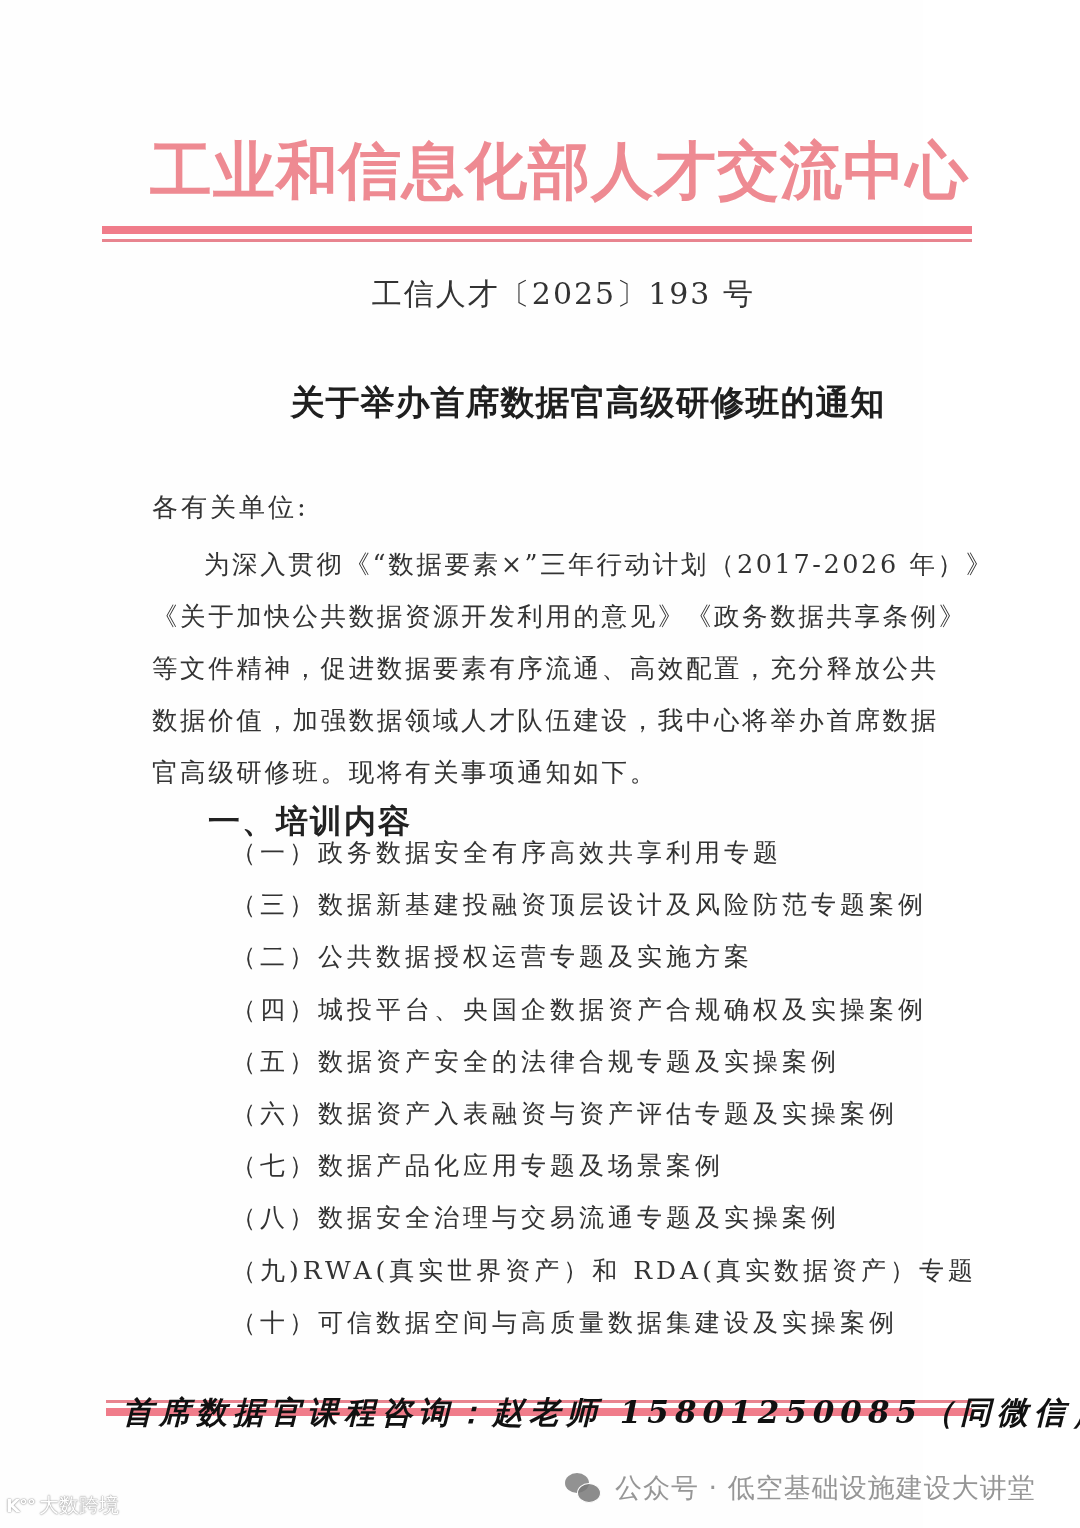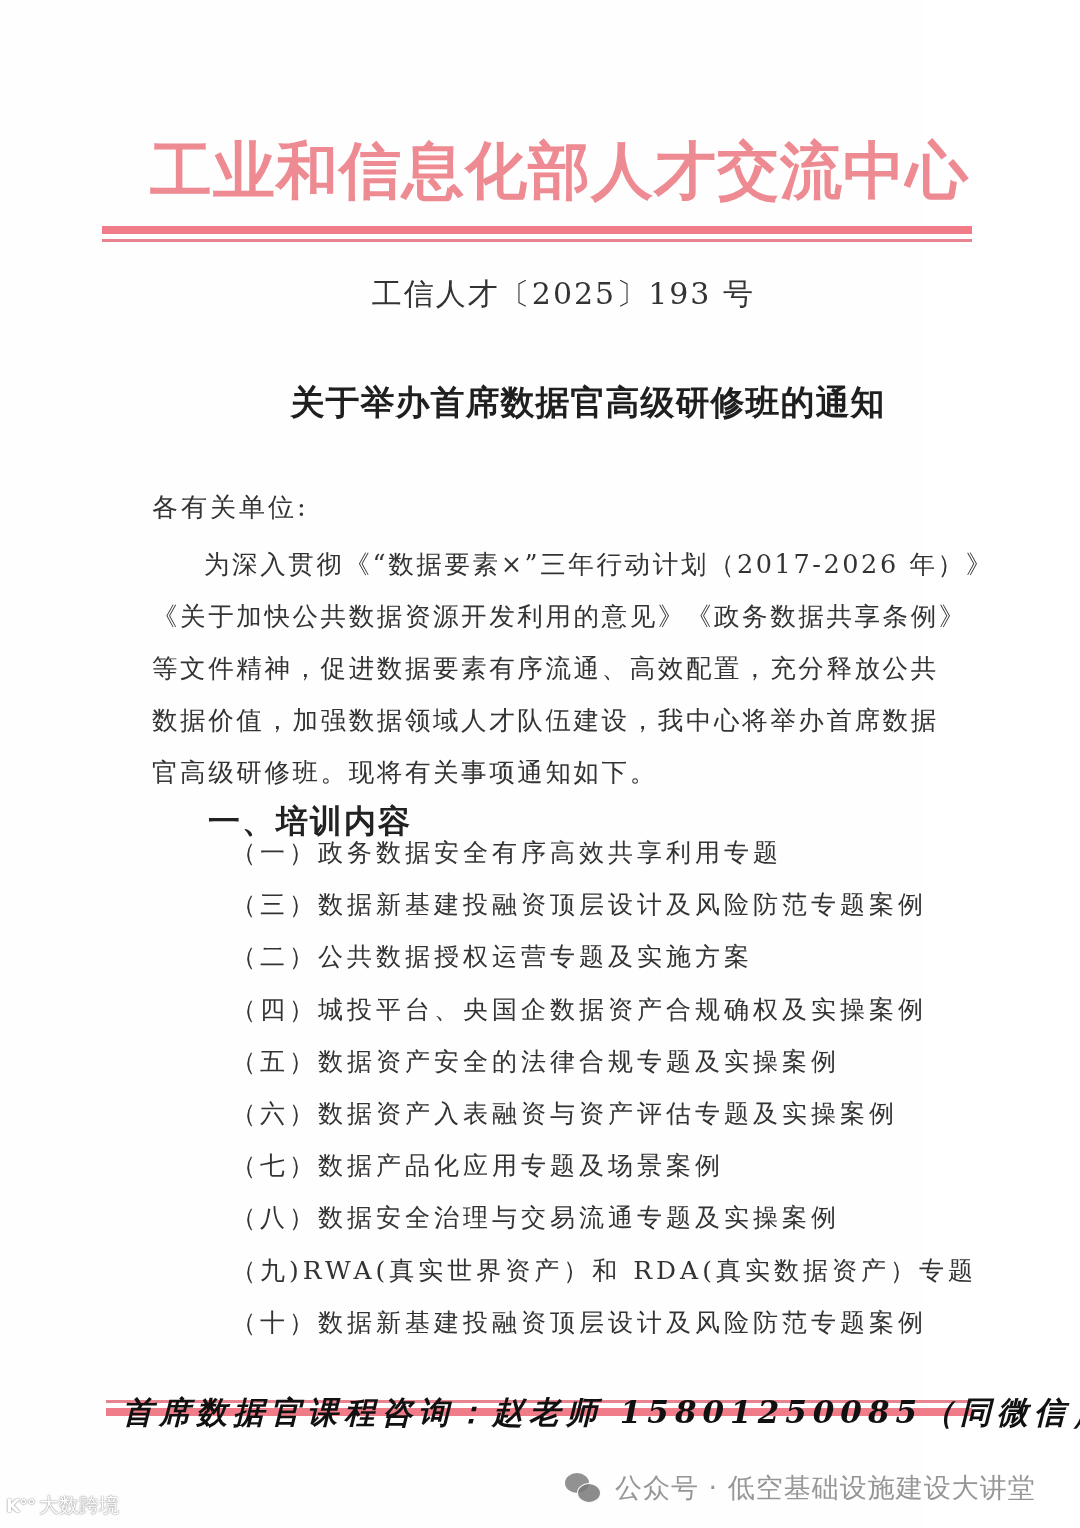--- a/index.html
+++ b/index.html
@@ -205,21 +205,21 @@
   <ul class="item-list">
     <li>（一）政务数据安全有序高效共享利用专题</li>
     <li>（三）数据新基建投融资顶层设计及风险防范专题案例</li>
     <li>（二）公共数据授权运营专题及实施方案</li>
     <li>（四）城投平台、央国企数据资产合规确权及实操案例</li>
     <li>（五）数据资产安全的法律合规专题及实操案例</li>
     <li>（六）数据资产入表融资与资产评估专题及实操案例</li>
     <li>（七）数据产品化应用专题及场景案例</li>
     <li>（八）数据安全治理与交易流通专题及实操案例</li>
     <li>（九)RWA(真实世界资产）和 RDA(真实数据资产）专题</li>
-    <li>（十）数据新基建投融资顶层设计及风险防范专题案例</li>
+    <li>（十）可信数据空间与高质量数据集建设及实操案例</li>
   </ul>
 
   <div class="rule-thin" style="left:106px; top:1400px; width:866px; height:3px;"></div>
   <div class="rule-thick" style="left:106px; top:1408px; width:866px; height:8px;"></div>
 
   <div class="contact-line">首席数据官课程咨询：赵老师 15801250085（同微信）</div>
 
   <div class="wm-right">
     <span class="wechat">
       <span class="b1"></span>

